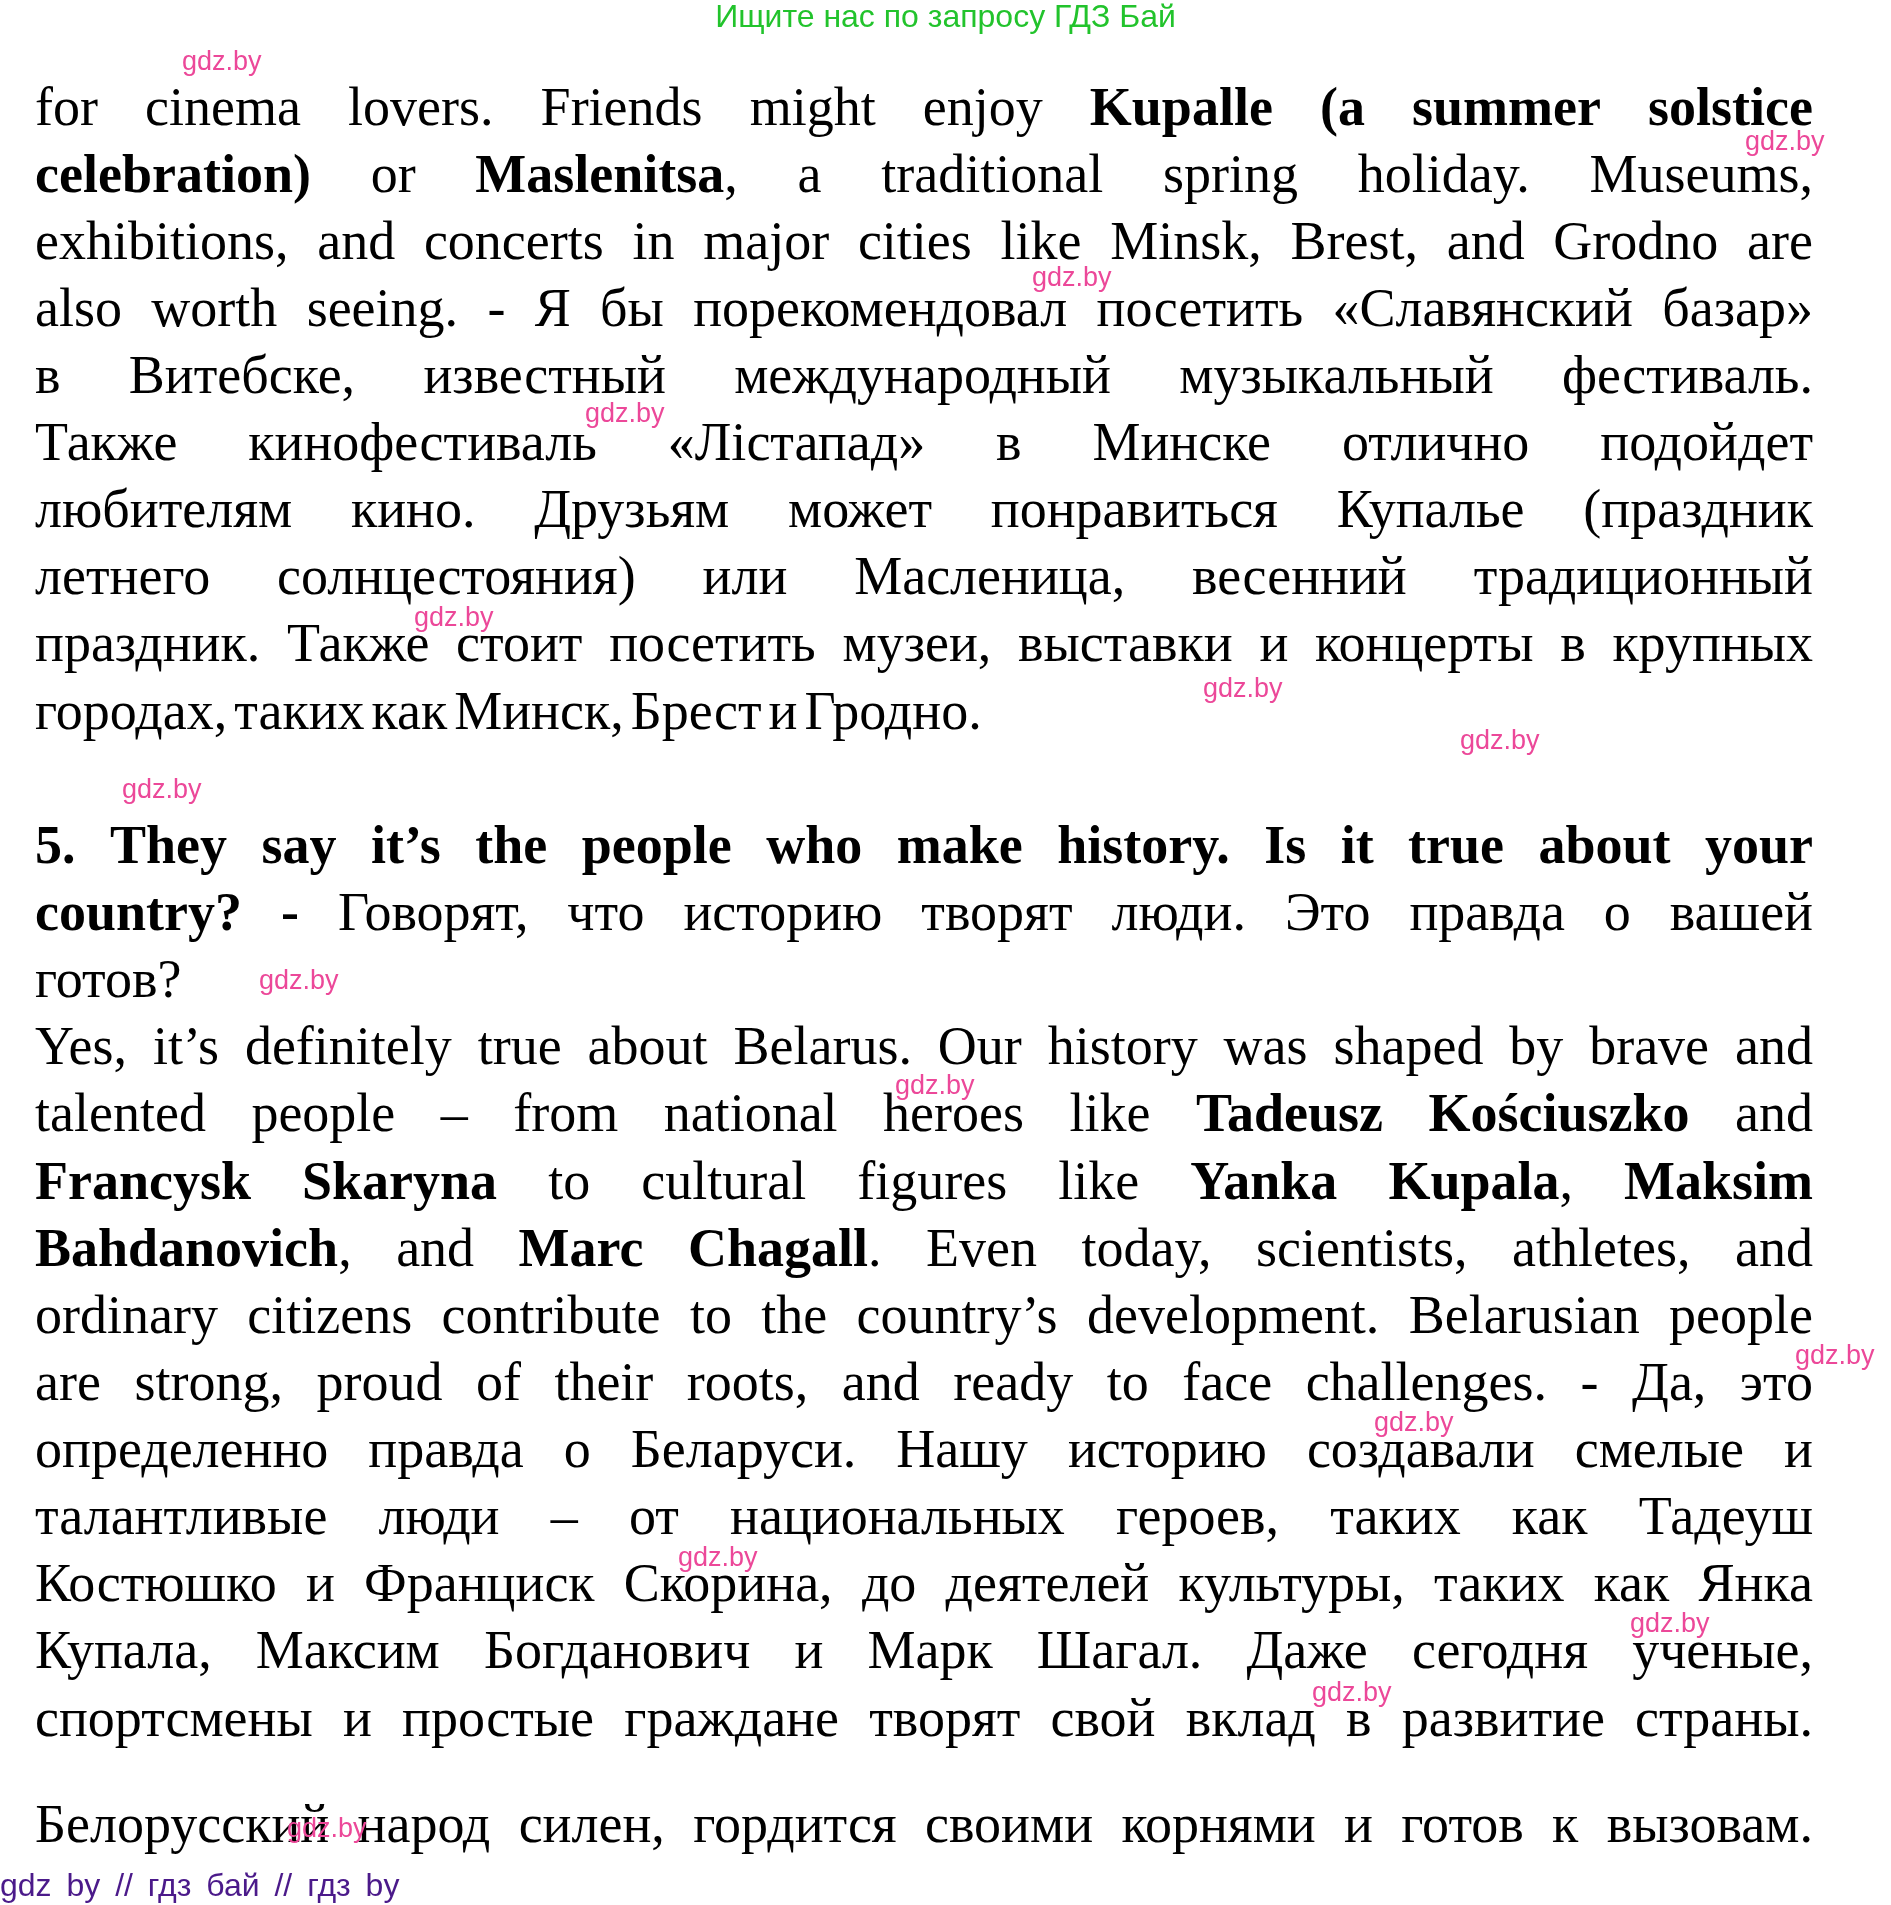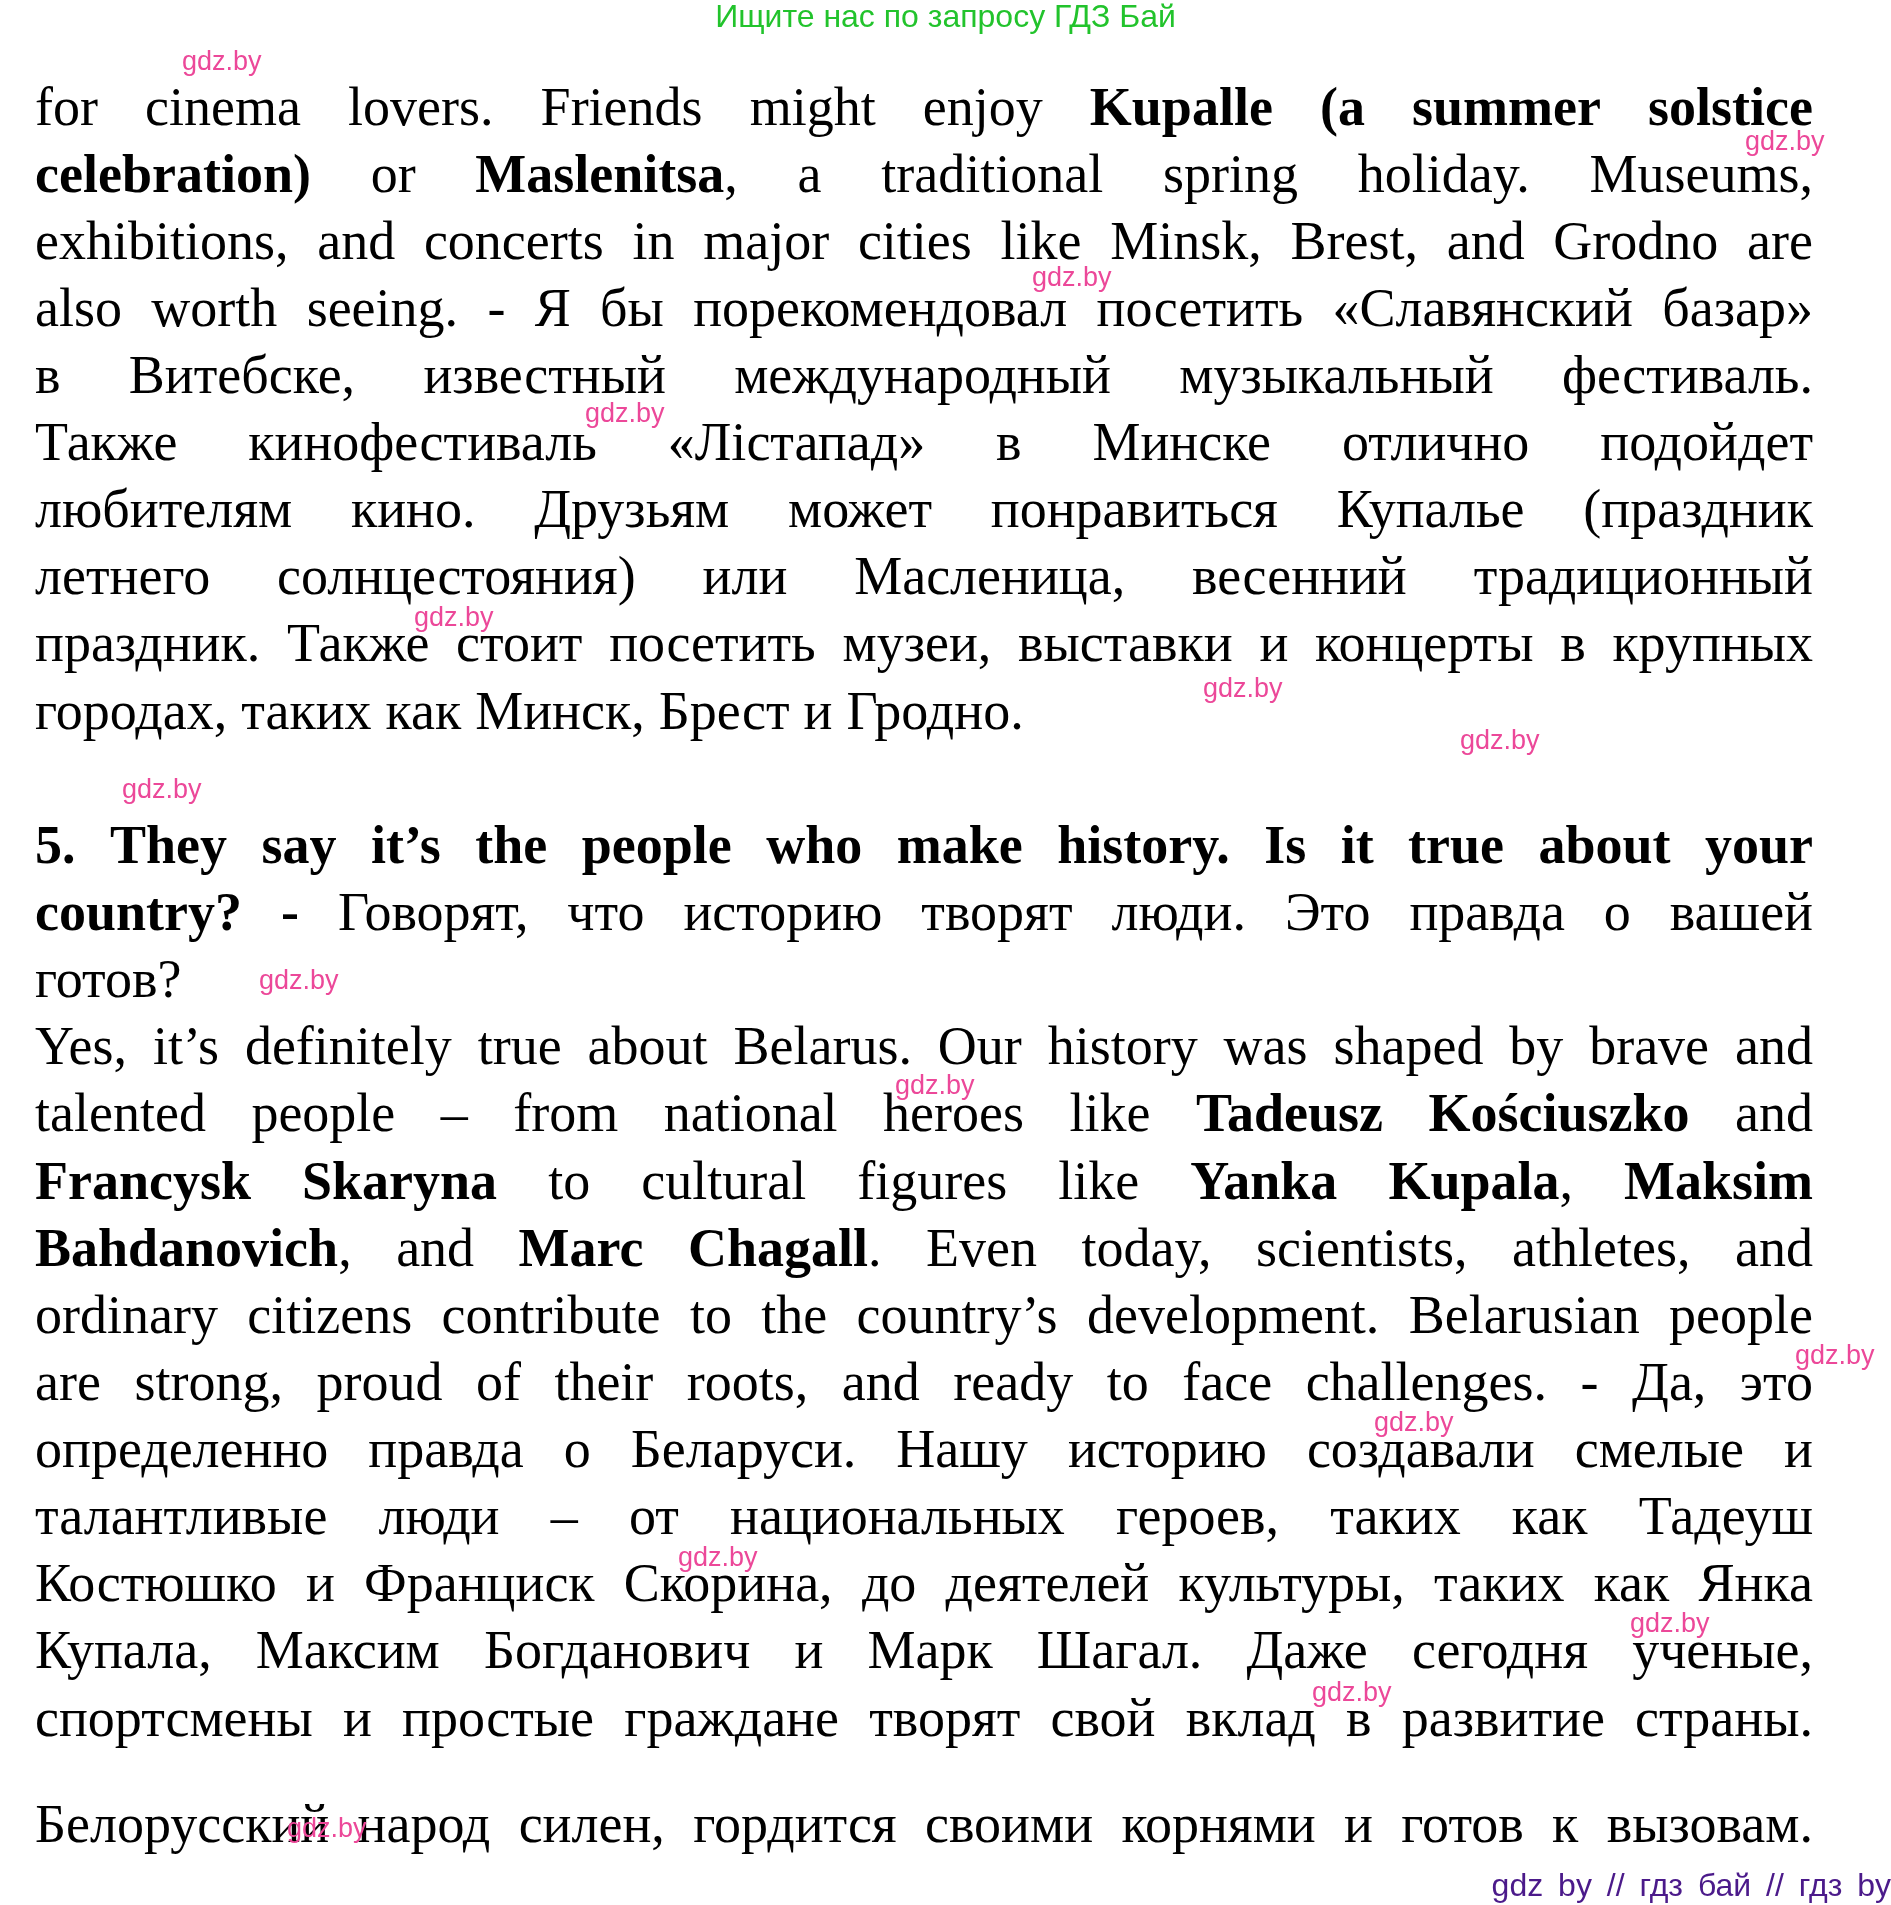--- a/index.html
+++ b/index.html
@@ -16,21 +16,21 @@
     letter-spacing: 0;
   }
   .line span.seg { white-space: pre; }
   .line .b { font-weight: bold; }
   .line-inner { display: flex; justify-content: space-between; width: 100%; }
   .wm {
     position: absolute; font-family: "Liberation Sans", sans-serif; font-size: 27px;
     line-height: 30px; color: #ec4899; white-space: nowrap;
   }
   .footer-banner {
-    position: absolute; left: 0; top: 1867px; width: 1891px; text-align: right;
+    position: absolute; left: 0; top: 1867px; width: 1891px; text-align: left;
     font-family: "Liberation Sans", sans-serif; font-size: 32px; line-height: 36px;
     color: #4b1a8a; word-spacing: 6px;
   }
 </style>
 </head>
 <body>
 
 <div class="header-banner">Ищите нас по запросу ГДЗ Бай</div>
 
 <div id="doc">
@@ -140,21 +140,21 @@
         <span><span class="seg">посетить</span></span>
         <span><span class="seg">музеи,</span></span>
         <span><span class="seg">выставки</span></span>
         <span><span class="seg">и</span></span>
         <span><span class="seg">концерты</span></span>
         <span><span class="seg">в</span></span>
         <span><span class="seg">крупных</span></span>
       </div>
     </div>
     <div class="line" style="top: 676px;">
-      <div class="line-inner" style="justify-content: flex-start; gap: 14px;">
+      <div class="line-inner" style="justify-content: flex-start; gap: 7px;">
         <span><span class="seg">городах,</span></span>
         <span><span class="seg">таких</span></span>
         <span><span class="seg">как</span></span>
         <span><span class="seg">Минск,</span></span>
         <span><span class="seg">Брест</span></span>
         <span><span class="seg">и</span></span>
         <span><span class="seg">Гродно.</span></span>
       </div>
     </div>
     <div class="line" style="top: 810px;">

